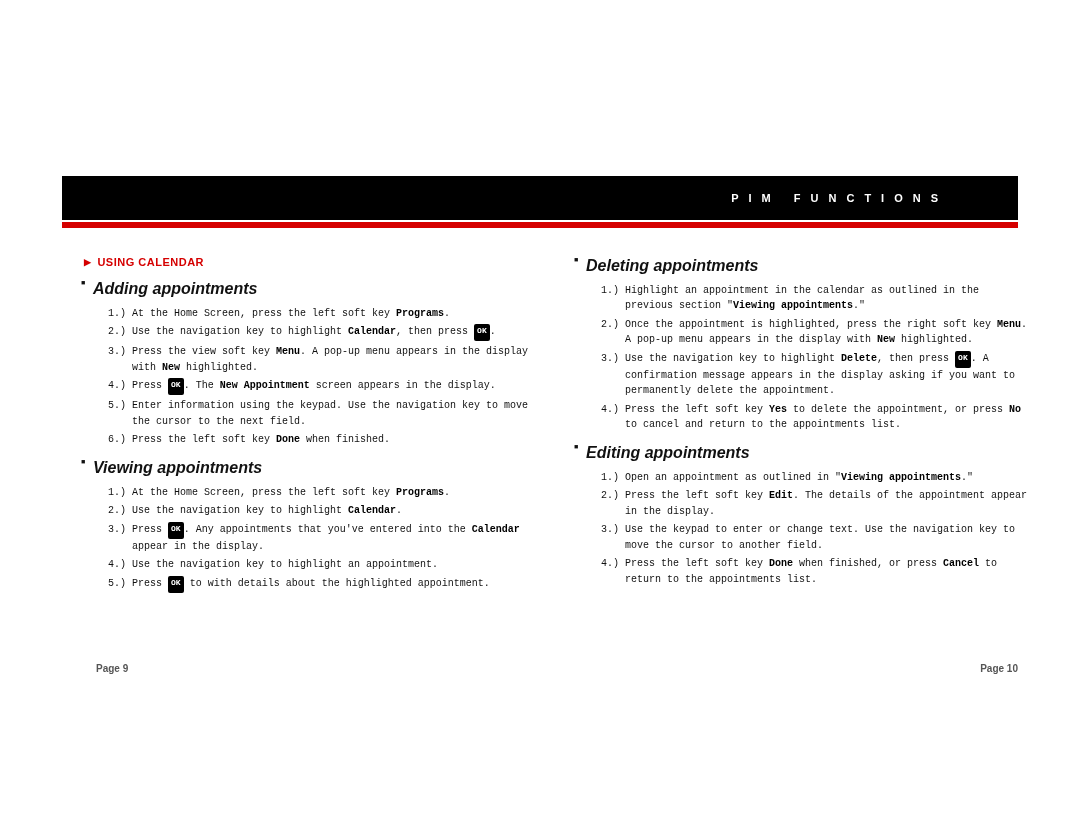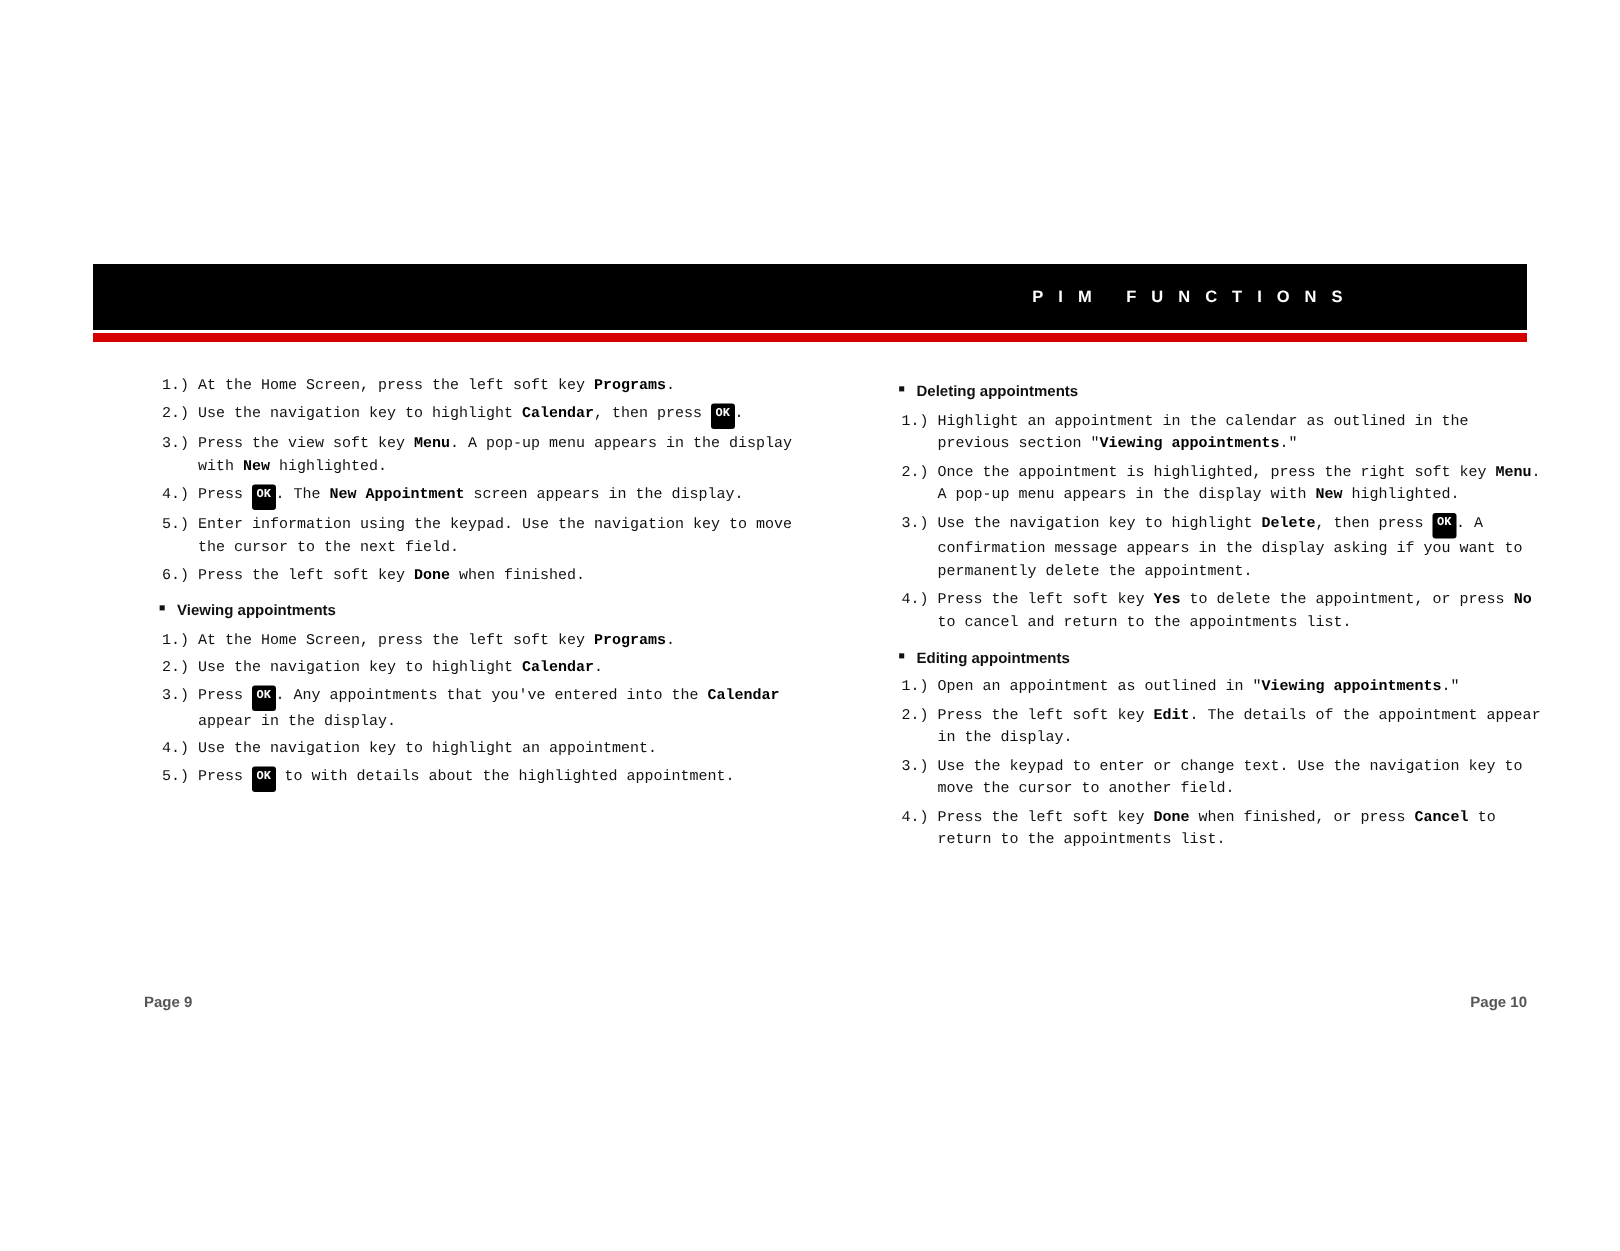--- a/index.html
+++ b/index.html
@@ -20,21 +20,21 @@
   .header-bar {
     position: absolute;
     top: 176px;
     left: 62px;
     right: 62px;
     height: 44px;
     background: #000;
     display: flex;
     align-items: center;
     justify-content: flex-end;
-    padding-right: 113px;
+    padding-right: 70px;
   }
   .header-title {
     color: #fff;
     font-size: 11px;
     letter-spacing: 10px;
     font-weight: bold;
   }
   .red-bar {
     position: absolute;
     top: 222px;
@@ -65,23 +65,24 @@
     letter-spacing: 0.5px;
   }
   .section-title::before {
     content: "\25B6";
     font-size: 9px;
     margin-right: 6px;
     vertical-align: 1px;
   }
   .sub-heading {
     font-weight: bold;
-    font-size: 10px;
-    margin: 6px 0 4px 34px;
+    font-size: 16px;
+    margin: 6px 0 4px 9px;
     position: relative;
+    font-style: italic;
   }
   .sub-heading::before {
     content: "\25A0";
     position: absolute;
     left: -12px;
     top: 1px;
     font-size: 7px;
   }
   ol.steps {
     list-style: none;
@@ -134,21 +135,23 @@
 
   <div class="header-bar">
     <span class="header-title">PIM FUNCTIONS</span>
   </div>
   <div class="red-bar"></div>
 
   <div class="columns">
 
     <div class="col">
 
+      <div class="section-title">USING CALENDAR</div>
 
+      <div class="sub-heading">Adding appointments</div>
       <ol class="steps">
         <li><span>At the Home Screen, press the left soft key </span><b>Programs</b><span>.</span></li>
         <li><span>Use the navigation key to highlight </span><b>Calendar</b><span>, then press </span><span class="okbox">OK</span><span>.</span></li>
         <li><span>Press the view soft key </span><b>Menu</b><span>. A pop-up menu appears in the display with </span><b>New</b><span> highlighted.</span></li>
         <li><span>Press </span><span class="okbox">OK</span><span>. The </span><b>New Appointment</b><span> screen appears in the display.</span></li>
         <li><span>Enter information using the keypad. Use the navigation key to move the cursor to the next field.</span></li>
         <li><span>Press the left soft key </span><b>Done</b><span> when finished.</span></li>
       </ol>
 
       <div class="sub-heading">Viewing appointments</div>

